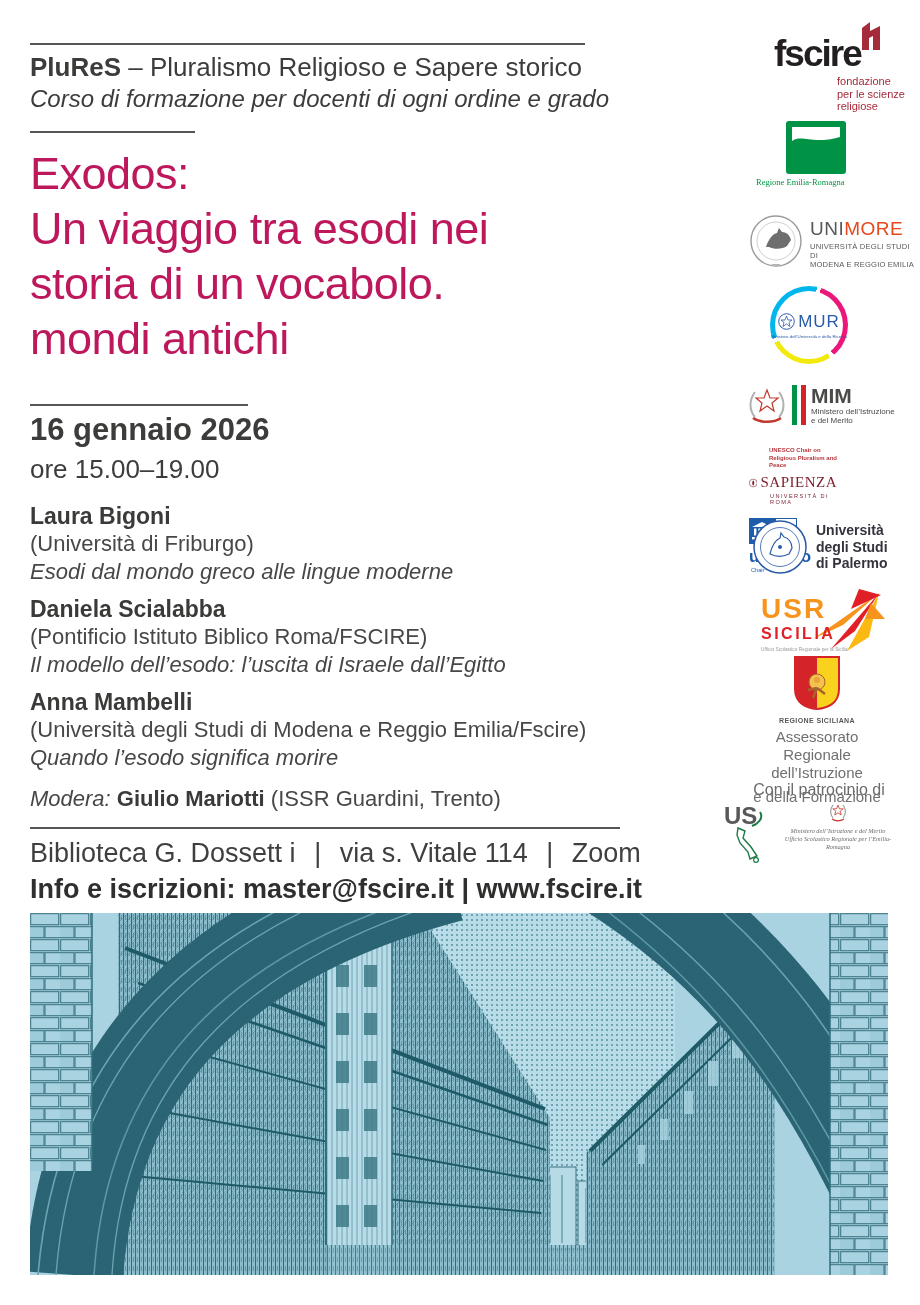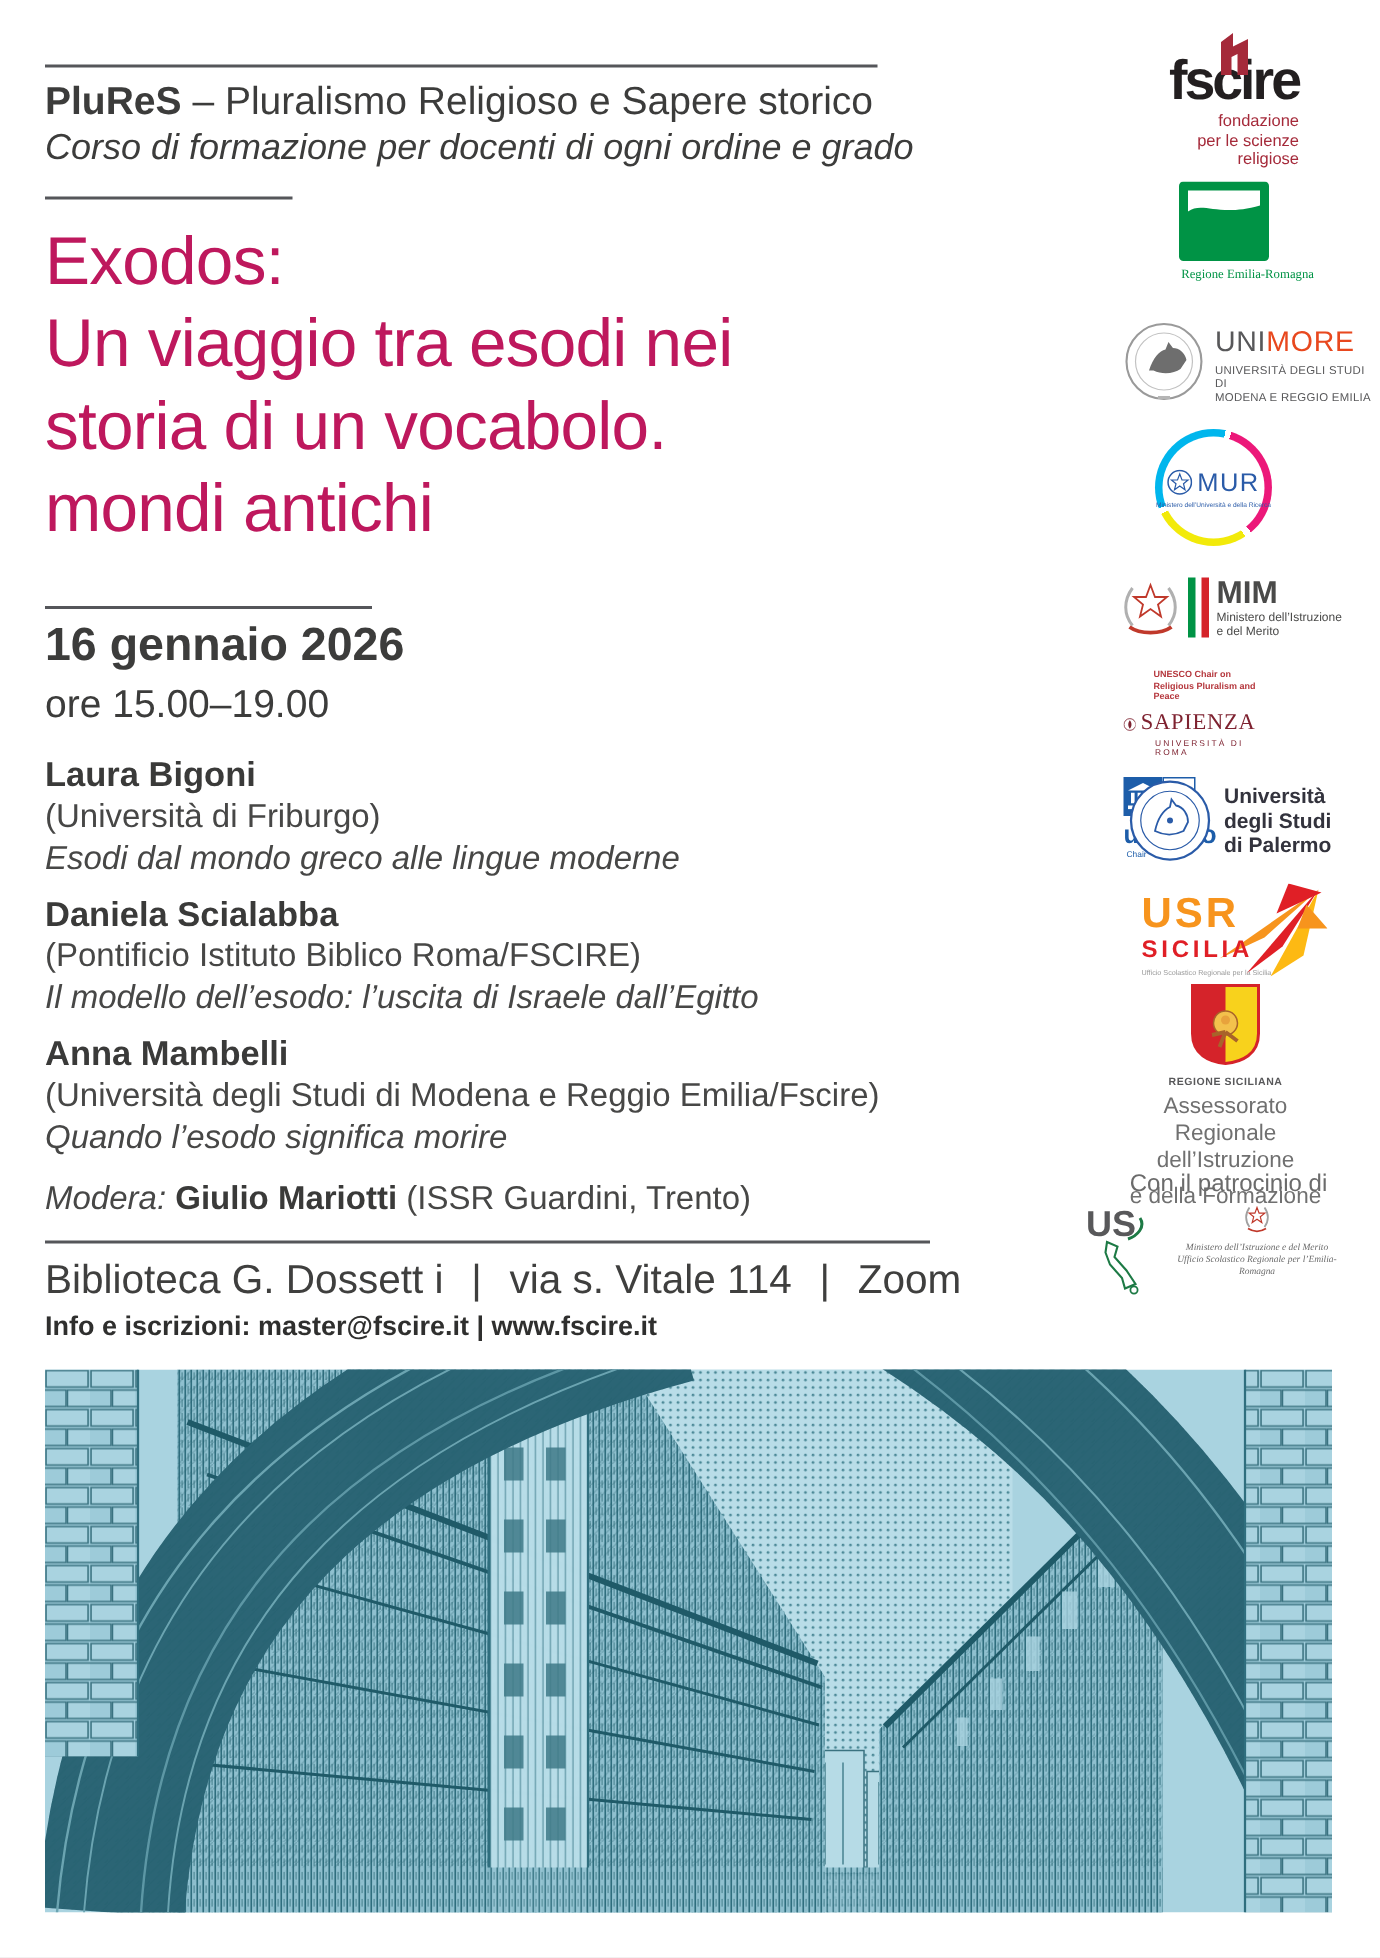--- a/index.html
+++ b/index.html
@@ -16,30 +16,30 @@
   .date{position:absolute;left:30px;top:412px;font-size:31px;font-weight:bold;color:#3c3c3b;}
   .time{position:absolute;left:30px;top:454px;font-size:26px;color:#3c3c3b;}
   .speaker{position:absolute;left:30px;width:650px;font-size:22px;line-height:28px;color:#474746;}
   .speaker .name{font-size:23px;font-weight:bold;color:#3a3a39;}
   .speaker .talk{font-style:italic;}
   .modera{position:absolute;left:30px;top:786px;font-size:22px;color:#474746;}
   .modera .lbl{font-style:italic;}
   .modera .name{font-weight:bold;color:#3a3a39;}
   .venue-line{position:absolute;left:30px;top:838px;font-size:27px;color:#3f3f3e;}
   .venue-line .sep{margin:0 11px;color:#3f3f3e;}
-  .info-line{position:absolute;left:30px;top:874px;font-size:18px;font-weight:bold;color:#2f2f2e;}
+  .info-line{position:absolute;left:30px;top:874px;font-size:27px;font-weight:bold;color:#2f2f2e;}
 
   
-  .logo-fscire{position:absolute;left:726px;top:36px;width:140px;text-align:right;}
+  .logo-fscire{position:absolute;left:774px;top:36px;width:140px;}
   .fscire-word{position:relative;font-size:37px;font-weight:bold;color:#231f20;letter-spacing:-2px;line-height:36px;}
   .fscire-flag{position:absolute;left:86px;top:-14px;}
   .fscire-tagline{margin-top:3px;margin-left:63px;font-size:11px;line-height:12.5px;color:var(--accent-red);}
 
   .logo-er{position:absolute;left:786px;top:121px;}
-  .er-name{position:absolute;left:756px;top:177px;width:120px;text-align:right;
+  .er-name{position:absolute;left:756px;top:177px;width:120px;text-align:left;
            font-family:"Liberation Serif",serif;font-size:8.5px;color:var(--er-green);}
 
   .logo-unimore{position:absolute;left:749px;top:214px;display:flex;gap:7px;align-items:center;}
   .unimore-text .word{font-size:19px;letter-spacing:0.5px;color:#58585a;}
   .unimore-text .word .more{color:var(--unimore-orange);}
   .unimore-text .sub{font-size:7.6px;line-height:9px;color:#58585a;letter-spacing:0.2px;margin-top:2px;}
 
   .logo-mur{position:absolute;left:770px;top:286px;width:78px;height:78px;border-radius:50%;
     background:conic-gradient(#00b6ed 0 12deg,#ffffff 12deg 18deg,#ec1879 18deg 140deg,#ffffff 140deg 147deg,
                #f2ea0a 147deg 243deg,#ffffff 243deg 249deg,#00b6ed 249deg 360deg);}

